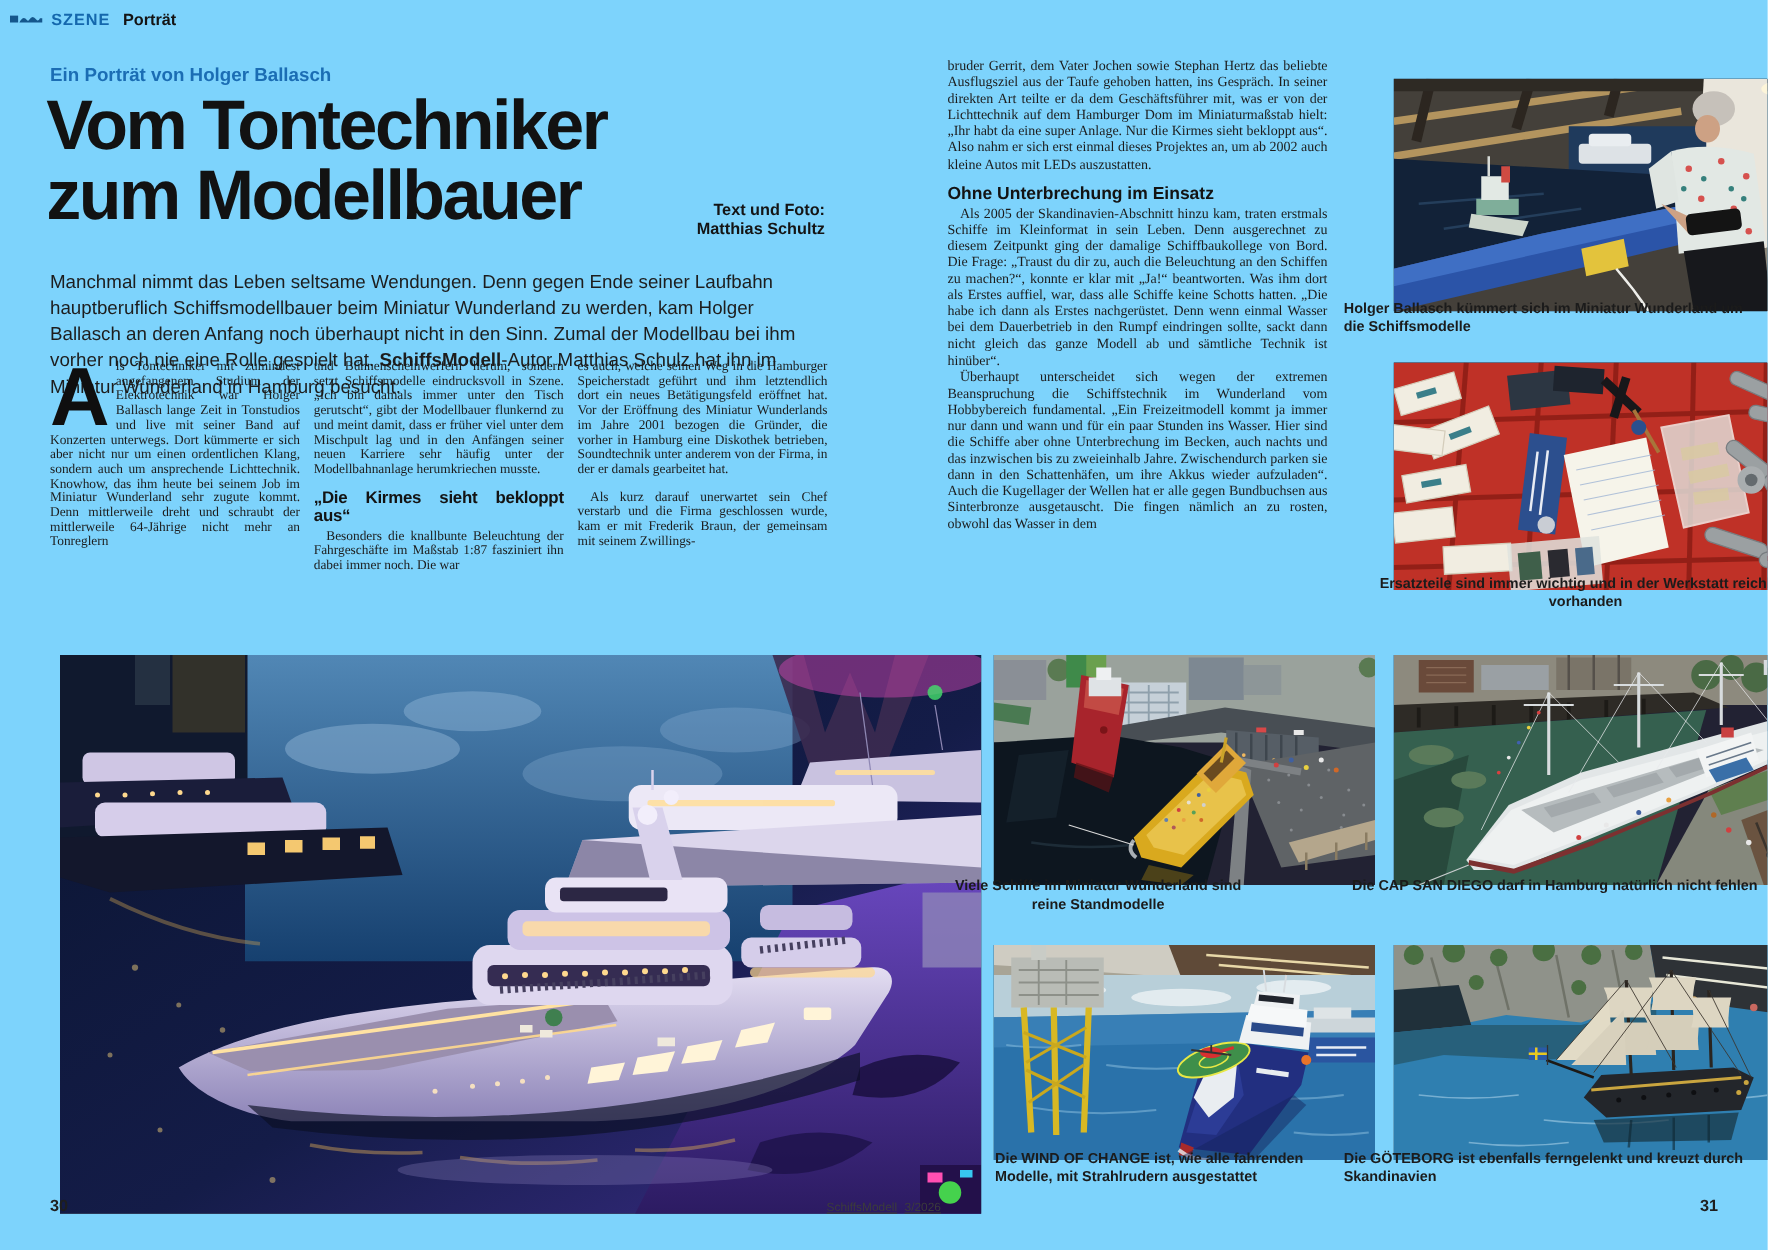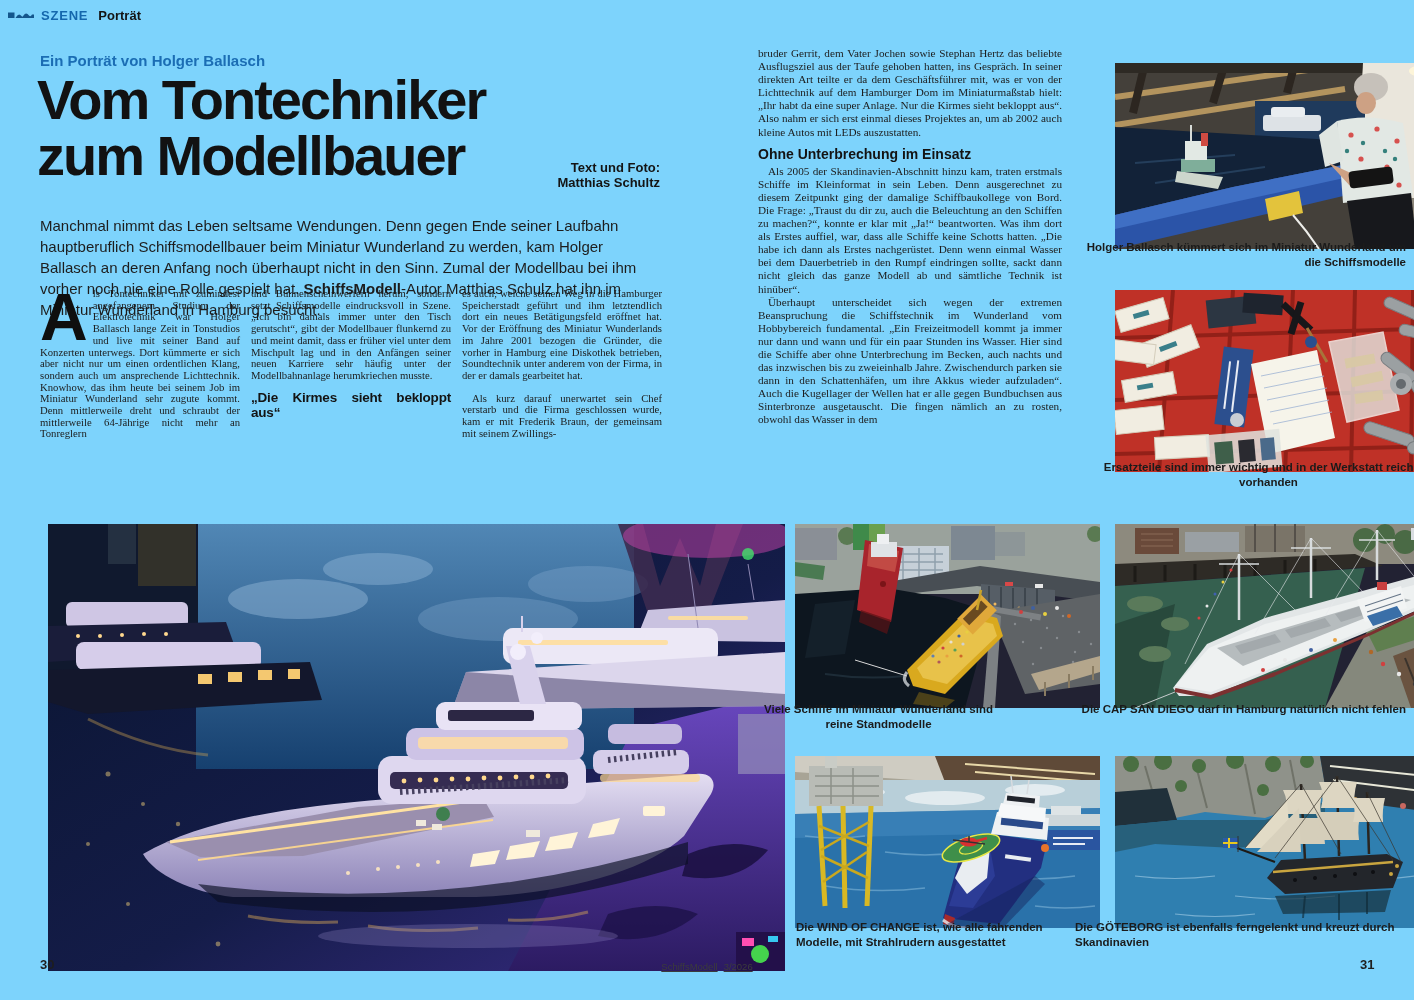--- a/index.html
+++ b/index.html
@@ -34,21 +34,21 @@
   .ph svg{width:100%;height:100%;display:block;}
   #ph-big{left:8px;top:508px;width:737px;height:447px;}
   #ph-holger{left:1075px;top:47px;width:331px;height:186px;}
   #ph-parts{left:1075px;top:274px;width:331px;height:182px;}
   #ph-ships{left:755px;top:508px;width:305px;height:184px;}
   #ph-cap{left:1075px;top:508px;width:331px;height:184px;}
   #ph-wind{left:755px;top:740px;width:305px;height:172px;}
   #ph-gote{left:1075px;top:740px;width:331px;height:172px;}
 
   .cap{position:absolute;font-size:11.5px;font-weight:bold;line-height:15px;color:#1b1b1b;}
-  #cap-holger{left:1075px;top:240px;width:331px;text-align:right;}
+  #cap-holger{left:1075px;top:240px;width:331px;}
   #cap-parts{left:1075px;top:460px;width:331px;text-align:center;margin-left:28px;}
   #cap-ships{left:756px;top:702px;width:245px;text-align:center;}
   #cap-cap{left:1075px;top:702px;width:331px;text-align:right;}
   #cap-wind{left:756px;top:920px;width:265px;text-align:left;margin-left:40px;}
   #cap-gote{left:1075px;top:920px;width:331px;text-align:left;}
 
   .pageno{position:absolute;top:957px;font-size:13px;font-weight:bold;color:#1e1e1e;}
   #pn-left{left:40px;} #pn-right{left:1360px;}
   .foot-center{position:absolute;top:961px;left:0;width:1414px;text-align:center;font-size:9.5px;color:#3c3c3c;text-decoration:underline;}
   .foot-center span{margin:0 3px;}
@@ -75,20 +75,21 @@
 
   <p class="intro"><span>Manchmal nimmt das Leben seltsame Wendungen. Denn gegen Ende seiner Laufbahn hauptberuflich Schiffsmodellbauer beim Miniatur Wunderland zu werden, kam Holger Ballasch an deren Anfang noch überhaupt nicht in den Sinn. Zumal der Modellbau bei ihm vorher noch nie eine Rolle gespielt hat. </span><b>SchiffsModell</b><span>-Autor Matthias Schulz hat ihn im Miniatur Wunderland in Hamburg besucht.</span></p>
 
   <section class="cols">
     <div class="col">
       <span class="dropcap">A</span><span>ls Tontechniker mit zumindest angefangenem Studium der Elektrotechnik war Holger Ballasch lange Zeit in Tonstudios und live mit seiner Band auf Konzerten unterwegs. Dort kümmerte er sich aber nicht nur um einen ordentlichen Klang, sondern auch um ansprechende Lichttechnik. Knowhow, das ihm heute bei seinem Job im Miniatur Wunderland sehr zugute kommt. Denn mittlerweile dreht und schraubt der mittlerweile 64-Jährige nicht mehr an Tonreglern</span>
     </div>
     <div class="col">
       <p>und Bühnenscheinwerfern herum, sondern setzt Schiffsmodelle eindrucksvoll in Szene. „Ich bin damals immer unter den Tisch gerutscht“, gibt der Modellbauer flunkernd zu und meint damit, dass er früher viel unter dem Mischpult lag und in den Anfängen seiner neuen Karriere sehr häufig unter der Modellbahnanlage herumkriechen musste.</p>
       <h3 class="subhead">„Die Kirmes sieht bekloppt aus“</h3>
+      <p class="ind">Besonders die knallbunte Beleuchtung der Fahrgeschäfte im Maßstab 1:87 fasziniert ihn dabei immer noch. Die war</p>
     </div>
     <div class="col">
       <p>es auch, welche seinen Weg in die Hamburger Speicherstadt geführt und ihm letztendlich dort ein neues Betätigungsfeld eröffnet hat. Vor der Eröffnung des Miniatur Wunderlands im Jahre 2001 bezogen die Gründer, die vorher in Hamburg eine Diskothek betrieben, Soundtechnik unter anderem von der Firma, in der er damals gearbeitet hat.</p>
       <p class="ind gap">Als kurz darauf unerwartet sein Chef verstarb und die Firma geschlossen wurde, kam er mit Frederik Braun, der gemeinsam mit seinem Zwillings-</p>
     </div>
   </section>
 
   <section class="p2text">
     <p>bruder Gerrit, dem Vater Jochen sowie Stephan Hertz das beliebte Ausflugsziel aus der Taufe gehoben hatten, ins Gespräch. In seiner direkten Art teilte er da dem Geschäftsführer mit, was er von der Lichttechnik auf dem Hamburger Dom im Miniaturmaßstab hielt: „Ihr habt da eine super Anlage. Nur die Kirmes sieht bekloppt aus“. Also nahm er sich erst einmal dieses Projektes an, um ab 2002 auch kleine Autos mit LEDs auszustatten.</p>
     <h3 class="subhead2">Ohne Unterbrechung im Einsatz</h3>

